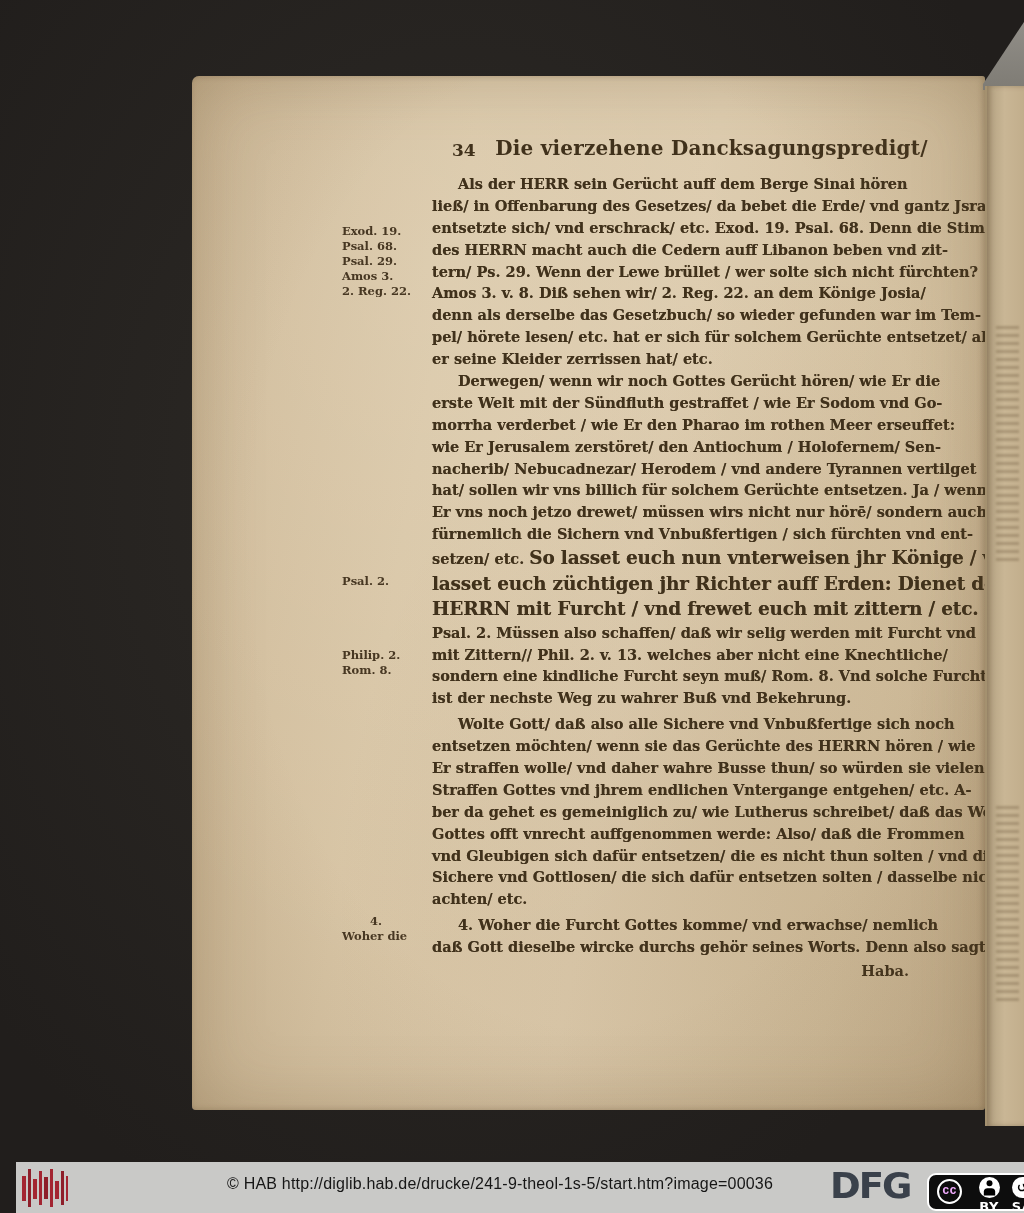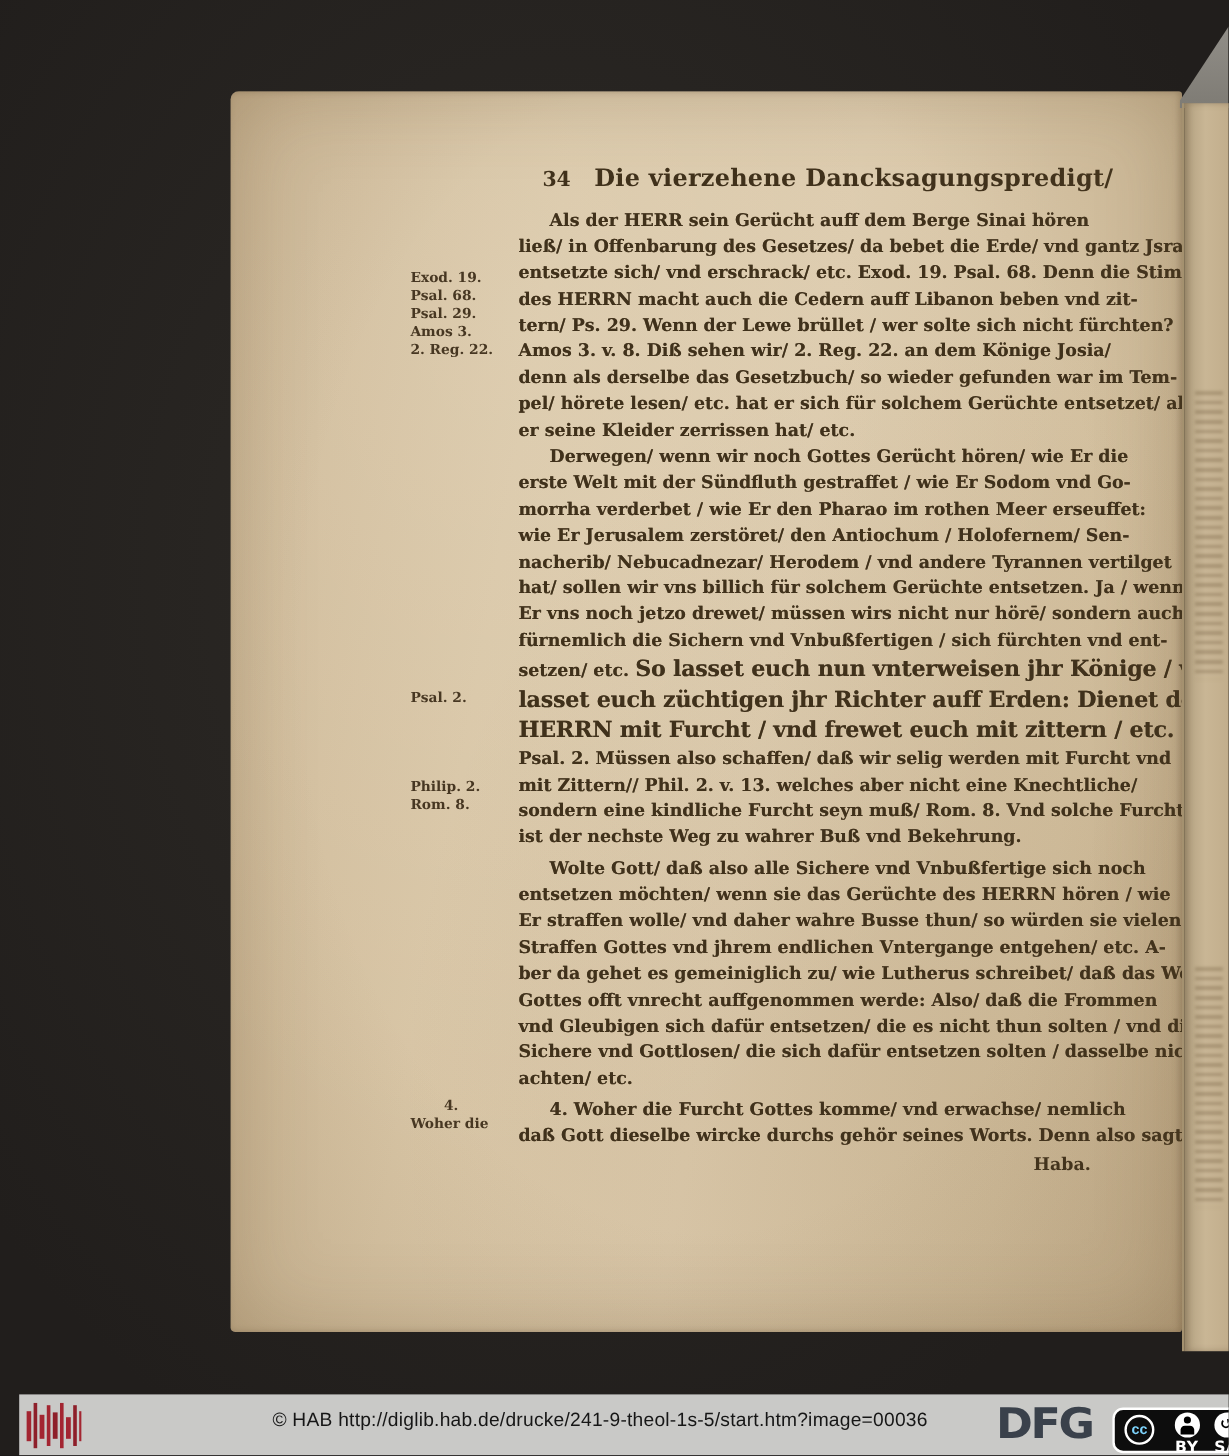--- a/index.html
+++ b/index.html
@@ -55,21 +55,21 @@
   
   .footer{position:absolute;left:0;top:1162px;width:1024px;height:51px;background:#c9c9c7;margin-left:16px;}
   .hab-logo{position:absolute;left:6px;top:7px;width:46px;height:38px;}
   .cp-text{position:absolute;left:211px;top:13px;font-family:"Liberation Sans",sans-serif;
     font-size:16px;color:#161616;letter-spacing:.2px;white-space:nowrap;}
   .dfg{position:absolute;left:814px;top:3px;font-family:"DejaVu Sans",sans-serif;
     font-size:37px;font-weight:800;color:#3a414b;letter-spacing:-2px;transform:scaleY(.95);}
   .cc-badge{position:absolute;left:911px;top:11px;width:110px;height:38px;box-sizing:border-box;
     background:#0d0d0d;border:2.5px solid #ffffff;border-radius:9px;}
   .cc-circle{position:absolute;left:8px;top:4px;width:25px;height:25px;border:2.5px solid #fff;
-    border-radius:50%;box-sizing:border-box;color:#7dd3fc;font-family:Liberation Sans, sans-serif;
+    border-radius:50%;box-sizing:border-box;color:#f0abfc;font-family:Liberation Mono, monospace;
     font-size:12px;font-weight:bold;text-align:center;line-height:20px;}
   .cc-item{position:absolute;top:2px;width:24px;text-align:center;}
   .cc-item .disc{width:21px;height:21px;border-radius:50%;background:#fff;margin:0 auto;
     position:relative;overflow:hidden;}
   .cc-item .lbl{display:block;margin-top:1px;color:#fff;font-family:"DejaVu Sans",sans-serif;
     font-size:13px;font-weight:bold;letter-spacing:.5px;}
   .cc-by{left:48px;} .cc-sa{left:81px;}
   .sa-glyph{position:absolute;left:0;top:0;width:21px;height:21px;line-height:21px;
     text-align:center;color:#000;font-size:14px;font-weight:bold;}
 </style>

